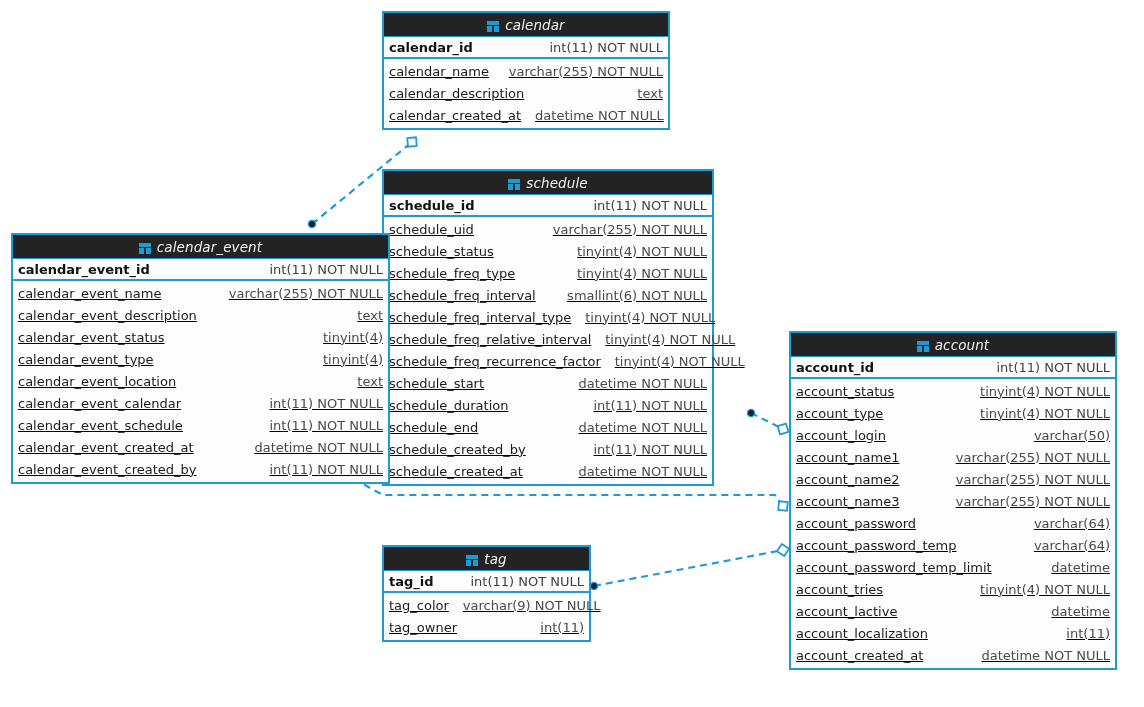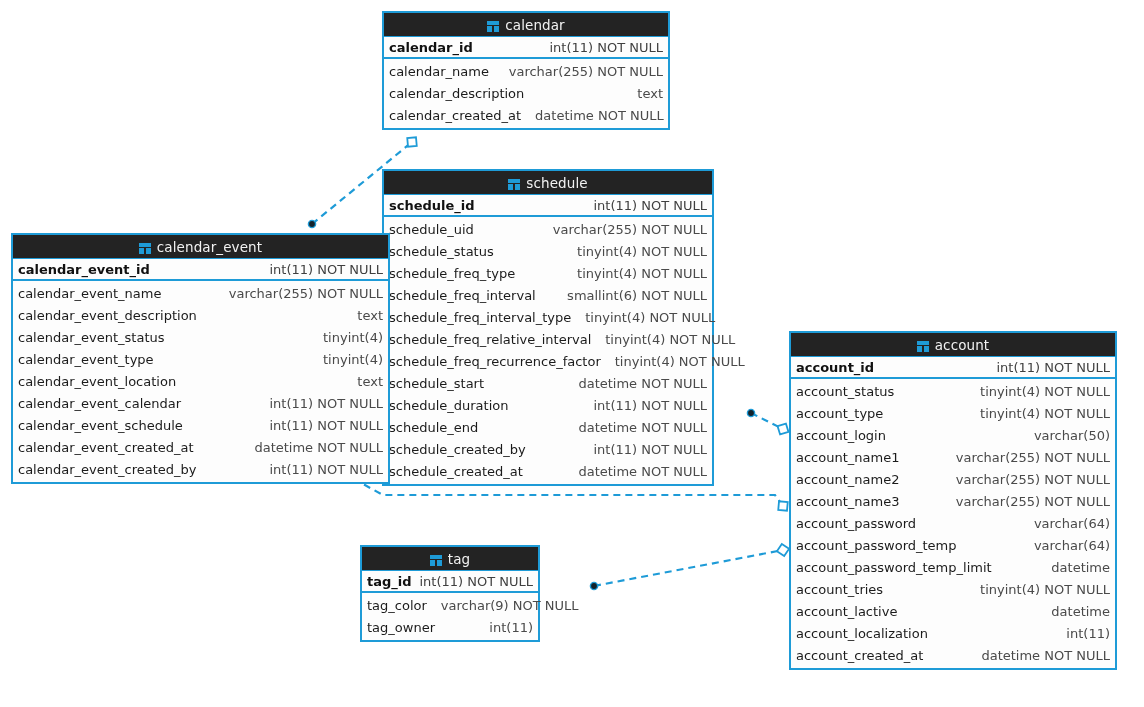--- a/index.html
+++ b/index.html
@@ -26,41 +26,42 @@
     line-height:24px;
     text-align:center;
     font-size:13.5px;
     position:relative;
     box-sizing:border-box;
     border-bottom:1px solid #1e9bd7;
   }
   .tbl-header .hdr-inner{
     display:inline-flex;align-items:center;gap:6px;
     justify-content:center;
+    font-style:italic;
   }
   .grid-icon{
     display:inline-block;width:12px;height:11px;
     position:relative;top:1px;
     background:
       linear-gradient(#1e9bd7,#1e9bd7) 0 0/12px 4px no-repeat,
       linear-gradient(#1e9bd7,#1e9bd7) 0 5px/5px 6px no-repeat,
       linear-gradient(#1e9bd7,#1e9bd7) 7px 5px/5px 6px no-repeat;
   }
   .tbl-name{font-weight:normal;letter-spacing:.1px;}
 
   .pk-row{
     display:flex;justify-content:space-between;align-items:center;
     height:22px;padding:6px 5px;box-sizing:border-box;
     border-bottom:2px solid #1e9bd7;
     font-size:13px;
   }
   .pk-row .col-name{font-weight:bold;color:#111;}
   .pk-row .col-type{color:#3f3f3f;}
 
-  .rows{padding:1px 0 2px 0;}
+  .rows{padding:1px 0 2px 0;text-decoration:underline;}
   .col-row{
     display:flex;justify-content:space-between;align-items:center;
     height:22px;padding:0 5px;box-sizing:border-box;
     font-size:13px;white-space:nowrap;
   }
   .col-row .col-name{color:#1b1b1b;}
   .col-row .col-type{color:#4a4a4a;padding-left:14px;}
 
   
   #rel-layer{position:absolute;left:0;top:0;width:1144px;height:707px;z-index:2;}
@@ -294,21 +295,21 @@
           <div class="col-row">
             <span class="col-name">account_localization</span>
             <span class="col-type">int(11)</span>
           </div>
           <div class="col-row">
             <span class="col-name">account_created_at</span>
             <span class="col-type">datetime NOT NULL</span>
           </div>
         </div>
       </div>
-      <div class="table-box" style="left: 360px; top: 545px; width: 180px;">
+      <div class="table-box" style="left: 382px; top: 545px; width: 209px;">
         <div class="tbl-header"><span class="hdr-inner">
             <span class="grid-icon"></span>
             <span class="tbl-name">tag</span>
           </span></div>
         <div class="pk-row">
           <span class="col-name">tag_id</span>
           <span class="col-type">int(11) NOT NULL</span>
         </div>
         <div class="rows">
           <div class="col-row">

